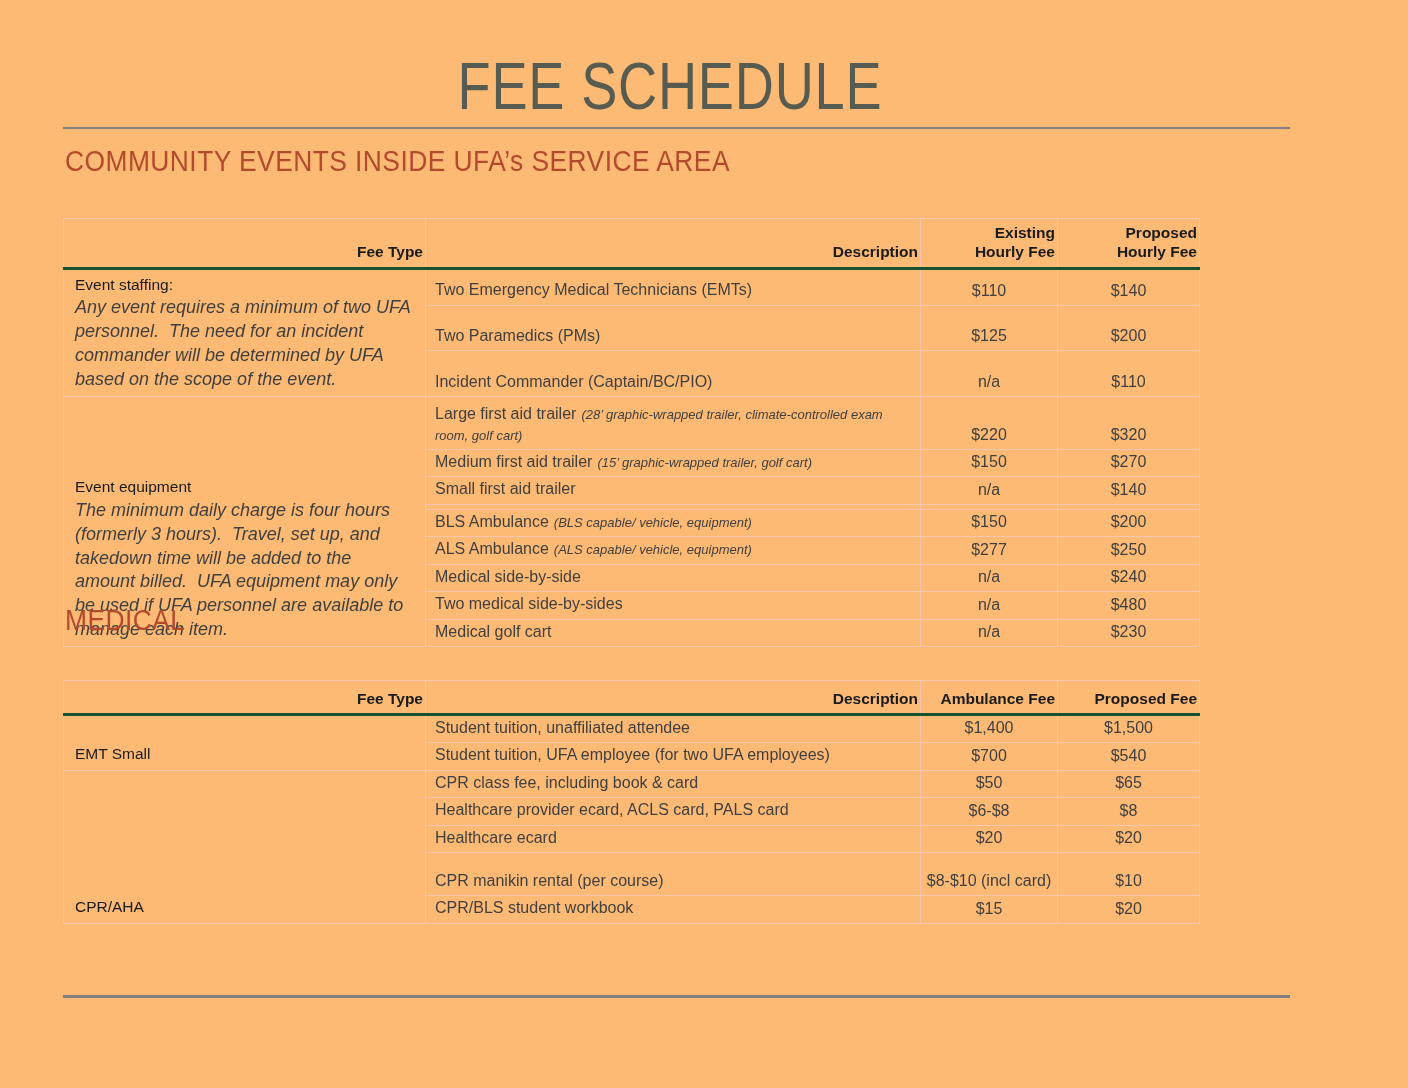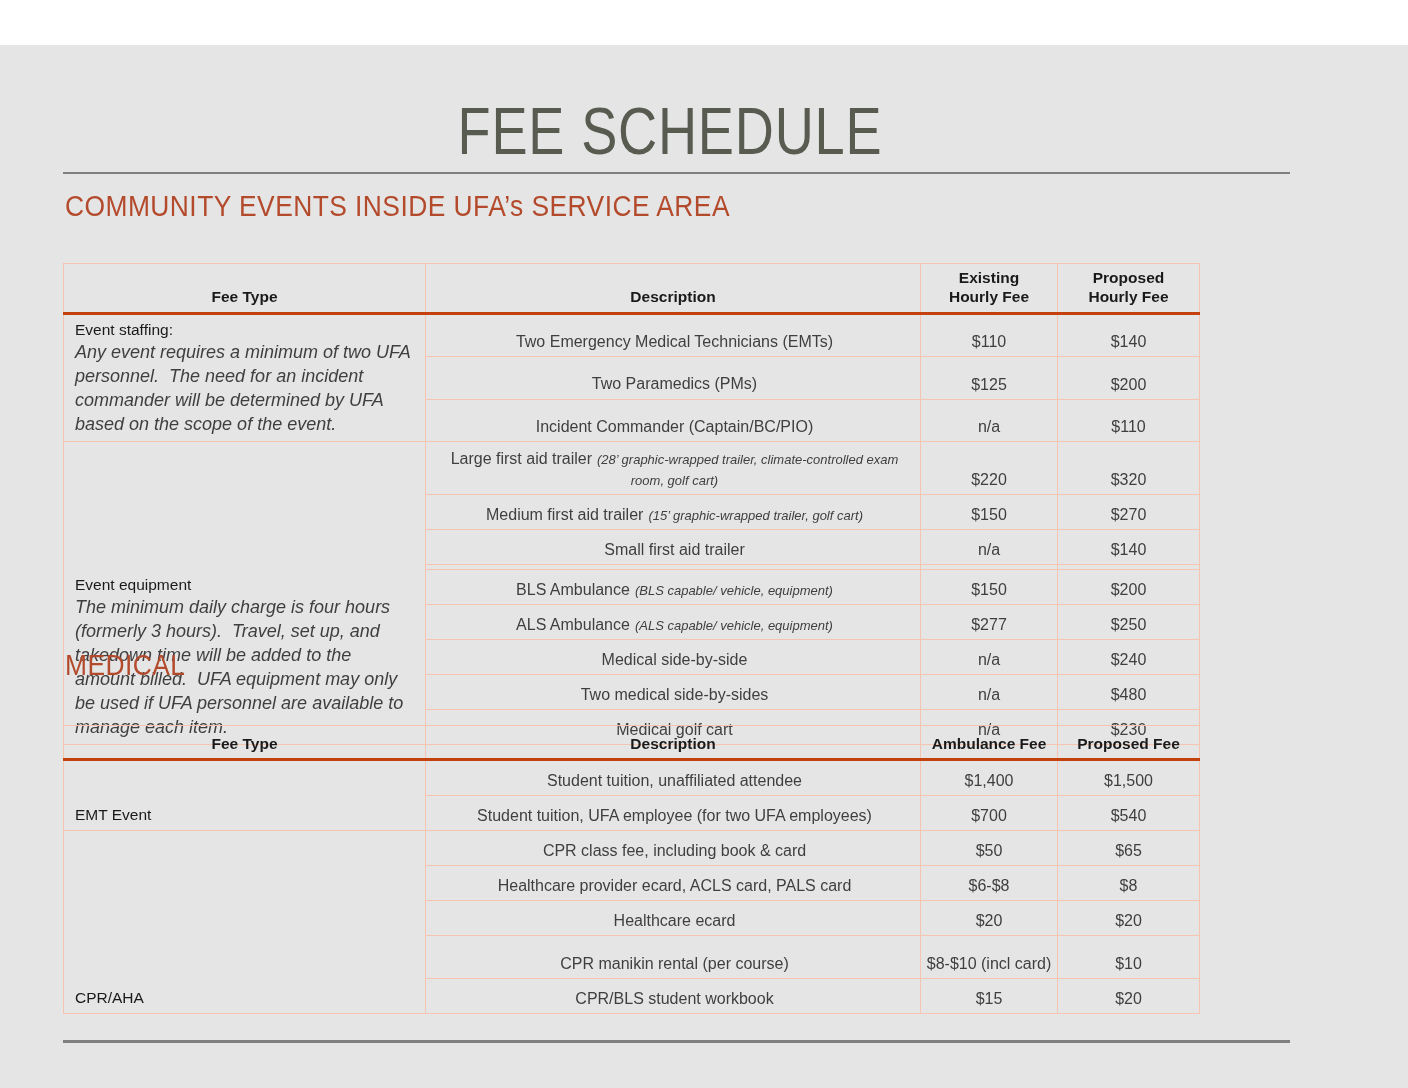--- a/index.html
+++ b/index.html
@@ -1,21 +1,21 @@
 <!DOCTYPE html>
 <html><head>
 <meta charset="utf-8">
 <style>
   * { margin:0; padding:0; box-sizing:border-box; }
   html,body { background:#ffffff; }
   body {
     width:1408px; height:1088px; position:relative; overflow:hidden;
     font-family:"Liberation Sans", sans-serif; color:#3f3f3f;
   }
-  .slide { position:absolute; inset:0; background:#e5e5e5;margin-top:45px; }
+  .slide { position:absolute; inset:0; background:#fdba74; }
 
   .page-title {
     position:absolute; top:52px; left:0; width:1340px;
     text-align:center; font-size:66px; font-weight:normal; line-height:1.05;
     color:#585c50; transform:scaleX(0.82); transform-origin:50% 50%;
     letter-spacing:1px; white-space:nowrap;
   }
   .rule { position:absolute; left:63px; width:1227px; background:#7f7f7f; }
   .rule-top { top:127px; height:2px; }
   .rule-bottom { top:995px; height:3px; }
@@ -32,38 +32,38 @@
     position:absolute; left:63px; width:1136px;
     border-collapse:collapse; table-layout:fixed;
   }
   .t-community { top:218px; }
   .t-medical { top:680px; }
 
   table.fees th, table.fees td {
     border:1px solid #f6c5b0; vertical-align:bottom;
   }
   table.fees thead th {
-    border-bottom:3px solid #c2410c;
+    border-bottom:3px solid #14532d;
     font-size:15.5px; font-weight:bold; color:#1a1a1a;
-    text-align:center; white-space:pre-line; line-height:1.25;
+    text-align:right; white-space:pre-line; line-height:1.25;
     padding:4px 2px 5px;
   }
   td.feetype { vertical-align:top; padding:4px 10px 4px 11px; }
   .ft-title { font-weight:normal; font-size:15.5px; color:#1a1a1a; line-height:1.45; }
   .ft-note {
     font-style:italic; font-size:18px; color:#3f3f3f;
     line-height:1.33; white-space:pre-wrap;
   }
   td.desc {
-    text-align:center; padding:2px 6px 4px 9px;
+    text-align:left; padding:2px 6px 4px 9px;
     font-size:16px; line-height:1.28; color:#3f3f3f;
   }
   td.desc .detail { font-style:italic; font-size:13px; }
   td.desc .detail:not(:empty) { margin-left:5px; }
-  td.fee { text-align:center; font-size:16px; padding:10px 4px 4px; color:#3f3f3f; line-height:1.25; }
+  td.fee { text-align:center; font-size:16px; padding:2px 4px 4px; color:#3f3f3f; line-height:1.25; }
   tr.spacer td { padding:0; height:5px; }
 </style>
 </head>
 <body>
 
 <div class="slide">
 
   <h1 class="page-title">FEE SCHEDULE</h1>
   <div class="rule rule-top"></div>
 
@@ -171,21 +171,21 @@
       <tr style="height:34px">
         <th>Fee Type</th>
         <th>Description</th>
         <th>Ambulance Fee</th>
         <th>Proposed Fee</th>
       </tr>
     </thead>
     <tbody>
       <tr style="height:23px">
         <td class="feetype" rowspan="2">
-          <div class="ft-title">EMT Event</div>
+          <div class="ft-title">EMT Small</div>
         </td>
         <td class="desc"><span>Student tuition, unaffiliated attendee</span></td>
         <td class="fee">$1,400</td>
         <td class="fee">$1,500</td>
       </tr>
       <tr style="height:23px">
         <td class="desc"><span>Student tuition, UFA employee (for two UFA employees)</span></td>
         <td class="fee">$700</td>
         <td class="fee">$540</td>
       </tr>

